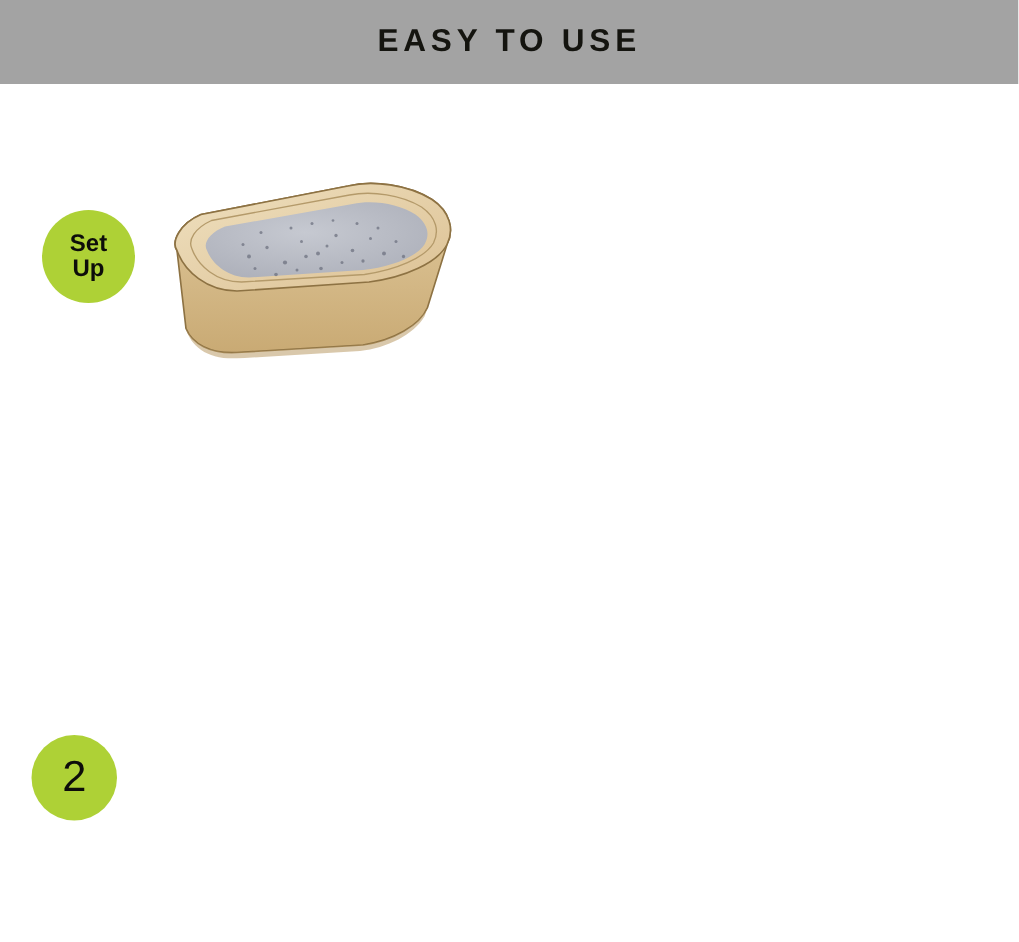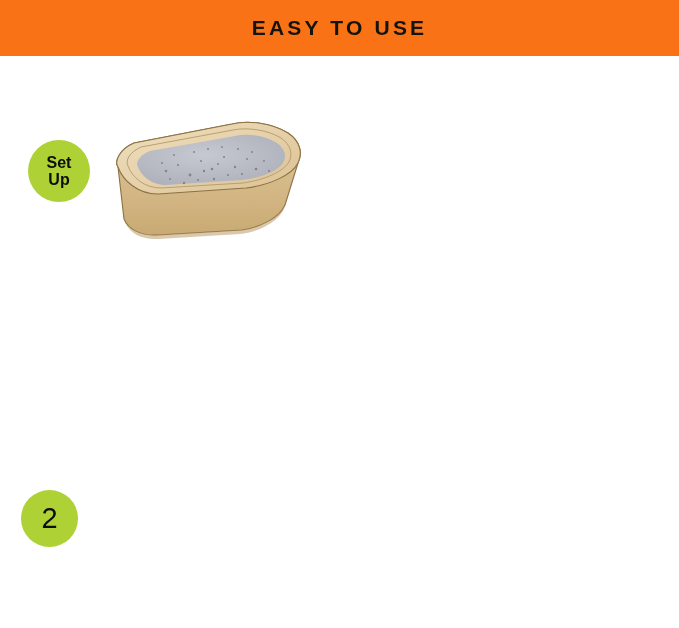--- a/index.html
+++ b/index.html
@@ -15,21 +15,21 @@
     font-family: "Liberation Sans", sans-serif;
     color: #1a1a1a;
   }
 
   
   .header-bar {
     position: absolute;
     left: 0; top: 0;
     width: 679px;
     height: 56px;
-    background: #f97316;
+    background: #a3a3a3;
     display: flex;
     align-items: center;
     justify-content: center;
   }
   .header-title {
     font-size: 21px;
     font-weight: bold;
     letter-spacing: 3.2px;
     color: #14140f;
     font-family: "Liberation Sans", sans-serif;

